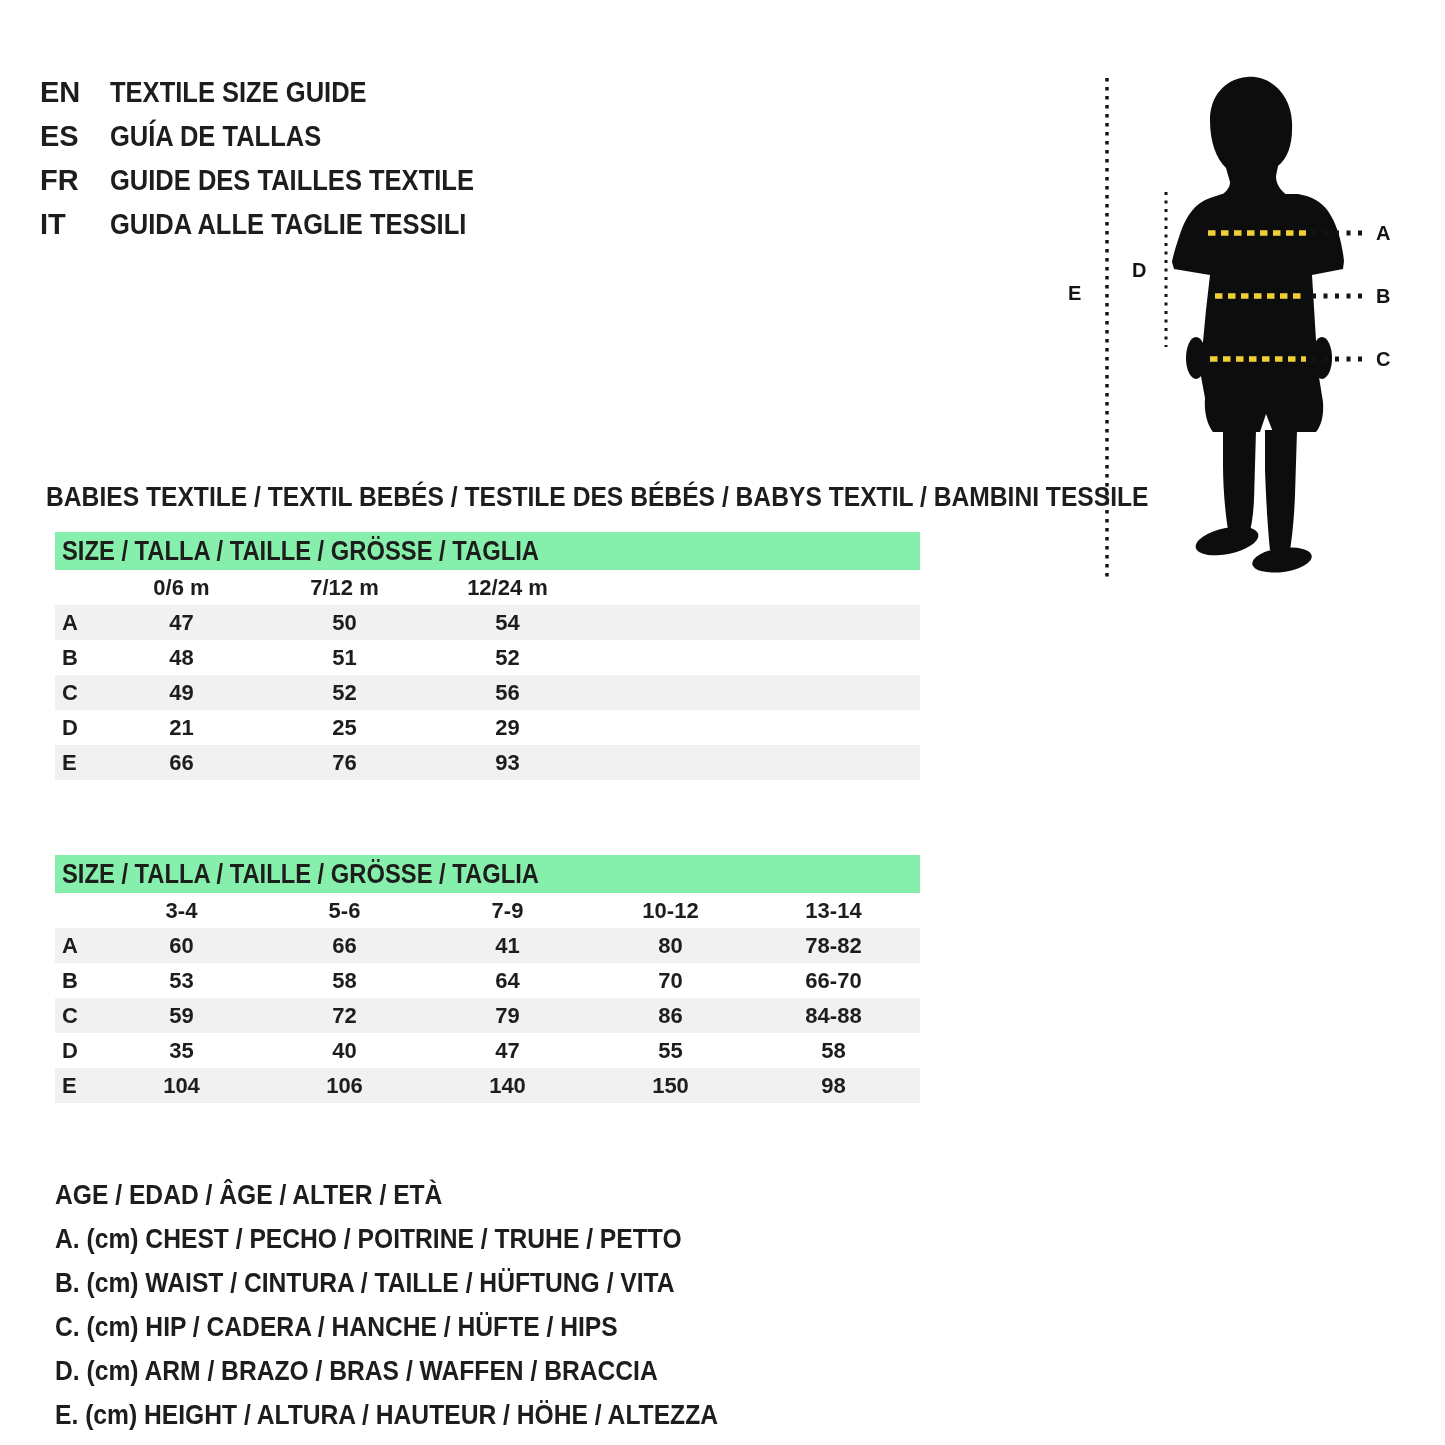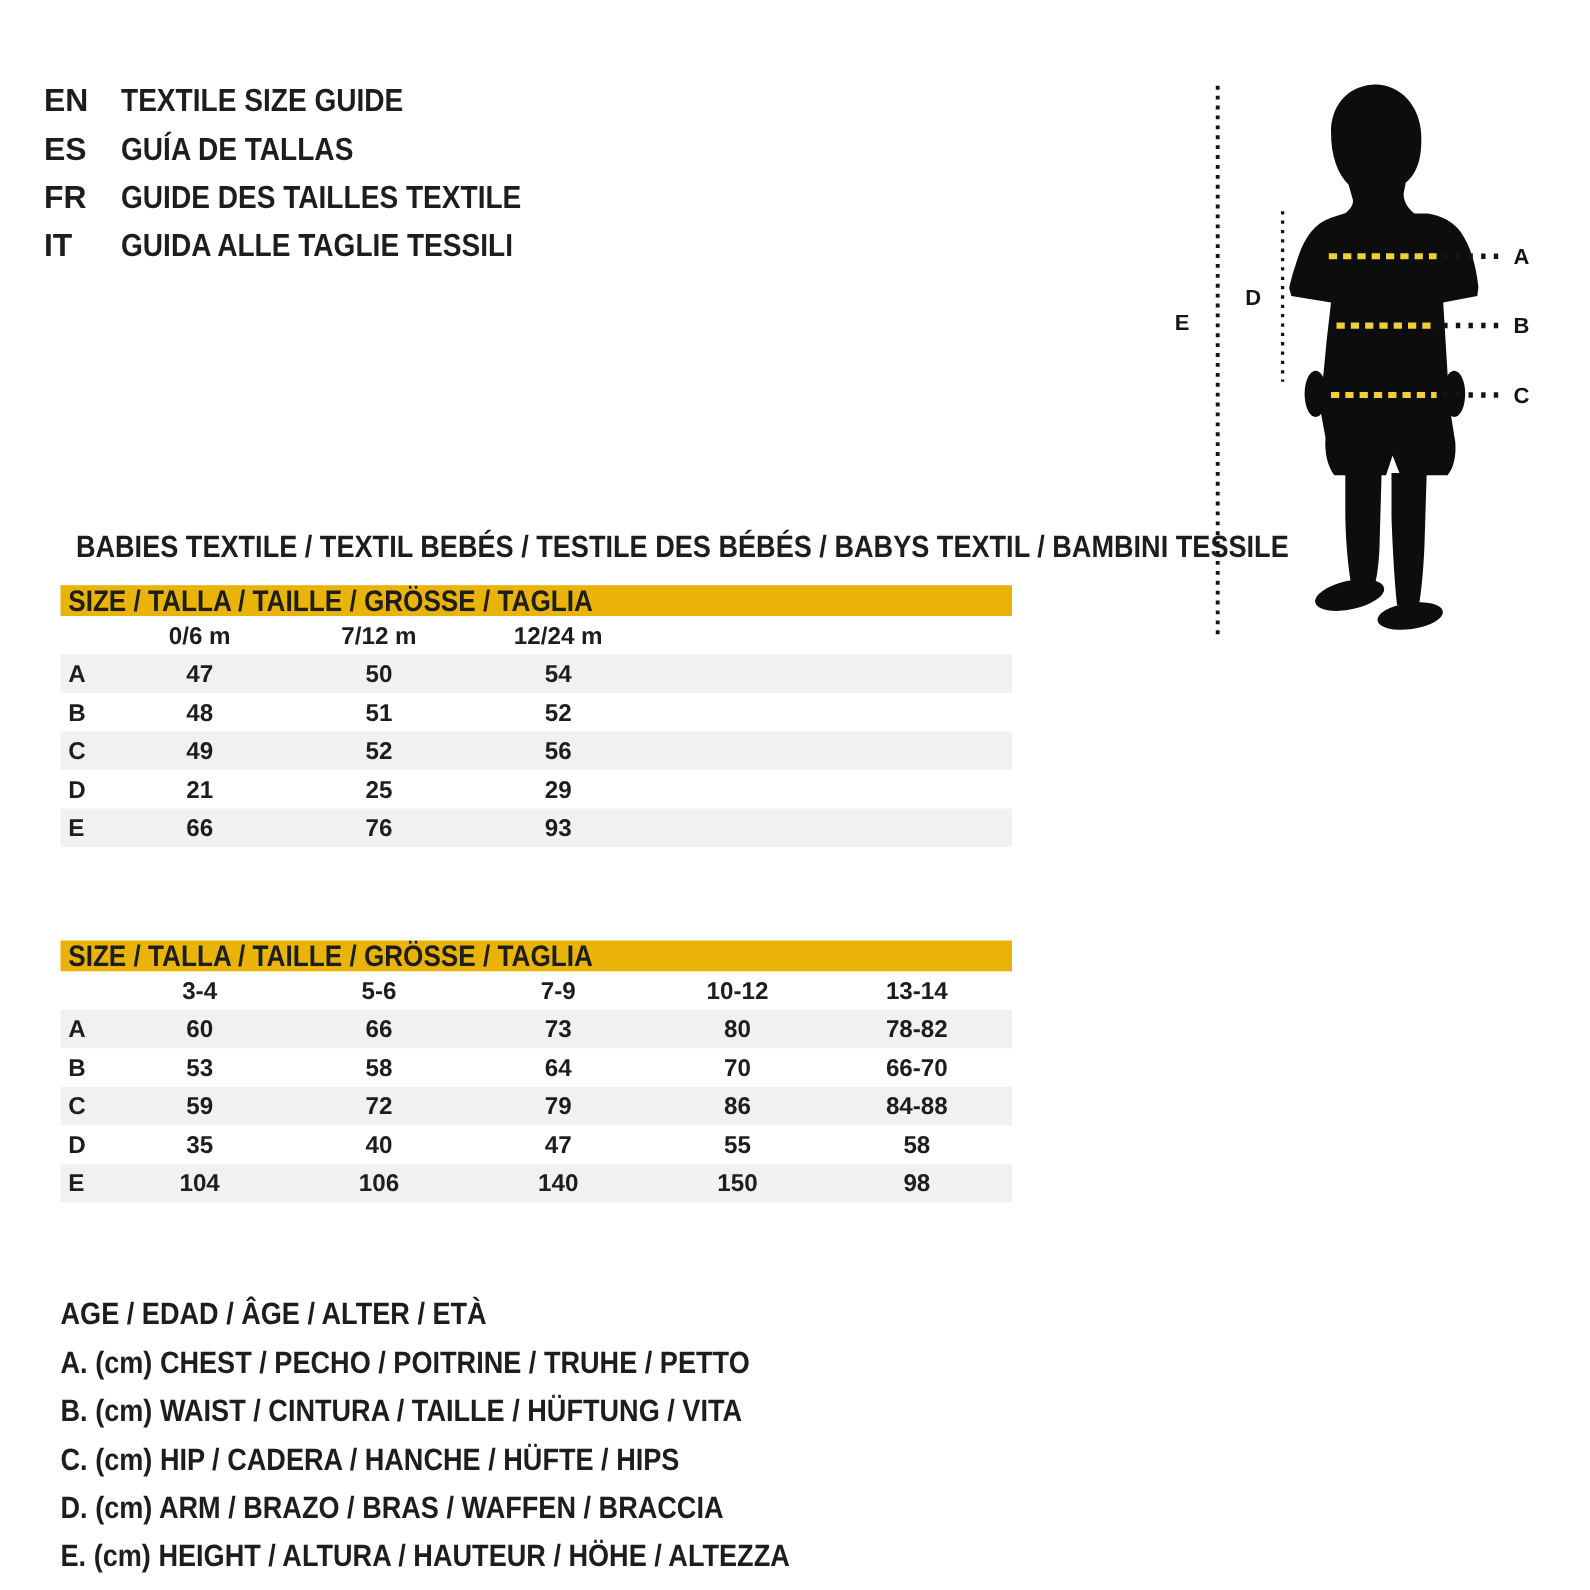--- a/index.html
+++ b/index.html
@@ -7,30 +7,30 @@
   .canvas{position:relative;width:1445px;height:1445px;background:#ffffff;overflow:hidden;
           font-family:"Liberation Sans","DejaVu Sans",sans-serif;color:#1d1d1b;}
   .cond{display:inline-block;transform:scaleX(0.88);transform-origin:0 50%;white-space:nowrap;}
 
   
   .lang-block{position:absolute;left:40px;top:70px;}
   .lang-row{height:44px;display:flex;align-items:center;font-size:29px;font-weight:700;}
   .lang-code{width:70px;flex:0 0 70px;}
 
   
-  .section-title{position:absolute;left:69px;height:34px;line-height:34px;
+  .section-title{position:absolute;left:46px;height:34px;line-height:34px;
                  font-size:28px;font-weight:700;white-space:nowrap;}
   .babies-title{top:480px;}
   .children-title{top:803px;}
 
   
   .sg-table{position:absolute;left:55px;width:865px;font-weight:700;}
   .babies-table{top:532px;}
   .children-table{top:855px;}
-  .size-bar{height:28px;background:#eab308;display:flex;align-items:center;}
+  .size-bar{height:38px;background:#86efac;display:flex;align-items:center;}
   .size-bar .bar-text{font-size:27px;margin-left:7px;}
   .trow{display:grid;height:35px;align-items:center;}
   .babies-table .trow{grid-template-columns:45px 163px 163px 163px;}
   .children-table .trow{grid-template-columns:45px 163px 163px 163px 163px 163px;}
   .trow.shade{background:#f1f1f1;}
   .cell{font-size:22px;}
   .cell.lab{padding-left:7px;}
   .cell.val{text-align:center;}
 
   
@@ -155,21 +155,21 @@
       <div class="cell val">3-4</div>
       <div class="cell val">5-6</div>
       <div class="cell val">7-9</div>
       <div class="cell val">10-12</div>
       <div class="cell val">13-14</div>
     </div>
     <div class="trow shade">
       <div class="cell lab">A</div>
       <div class="cell val">60</div>
       <div class="cell val">66</div>
-      <div class="cell val">73</div>
+      <div class="cell val">41</div>
       <div class="cell val">80</div>
       <div class="cell val">78-82</div>
     </div>
     <div class="trow">
       <div class="cell lab">B</div>
       <div class="cell val">53</div>
       <div class="cell val">58</div>
       <div class="cell val">64</div>
       <div class="cell val">70</div>
       <div class="cell val">66-70</div>

